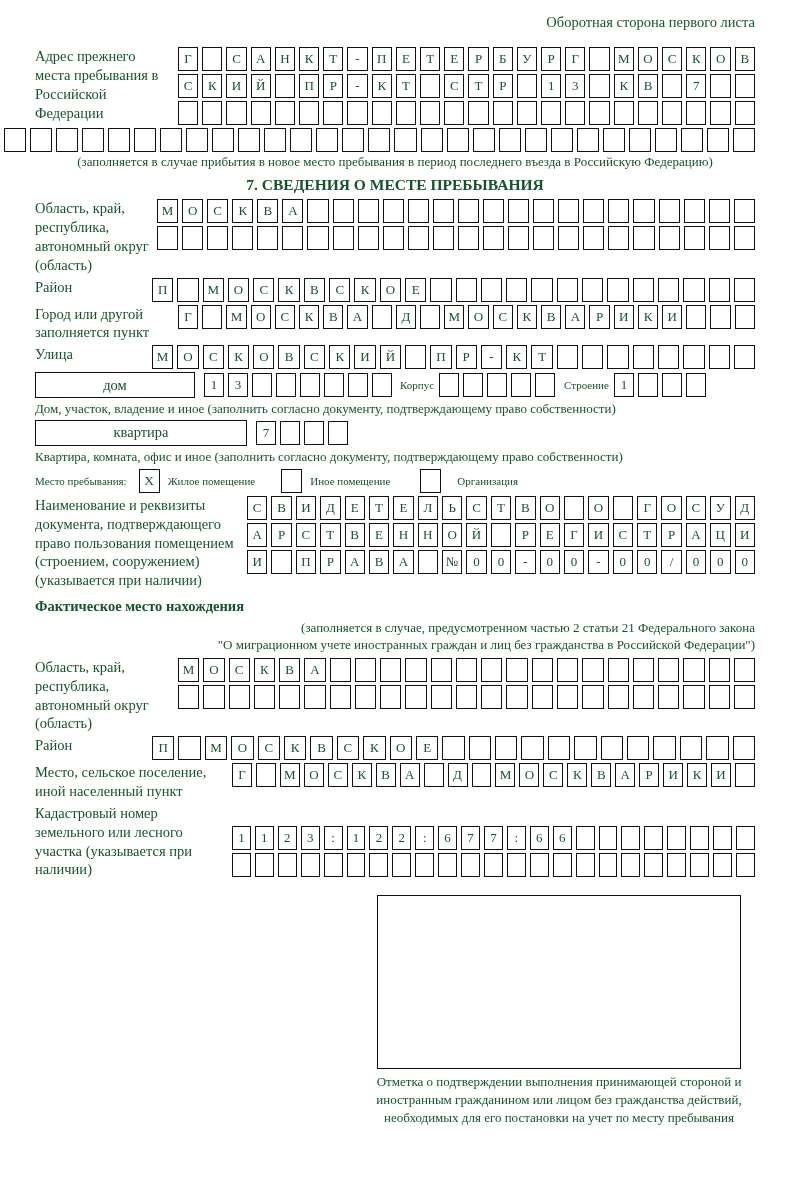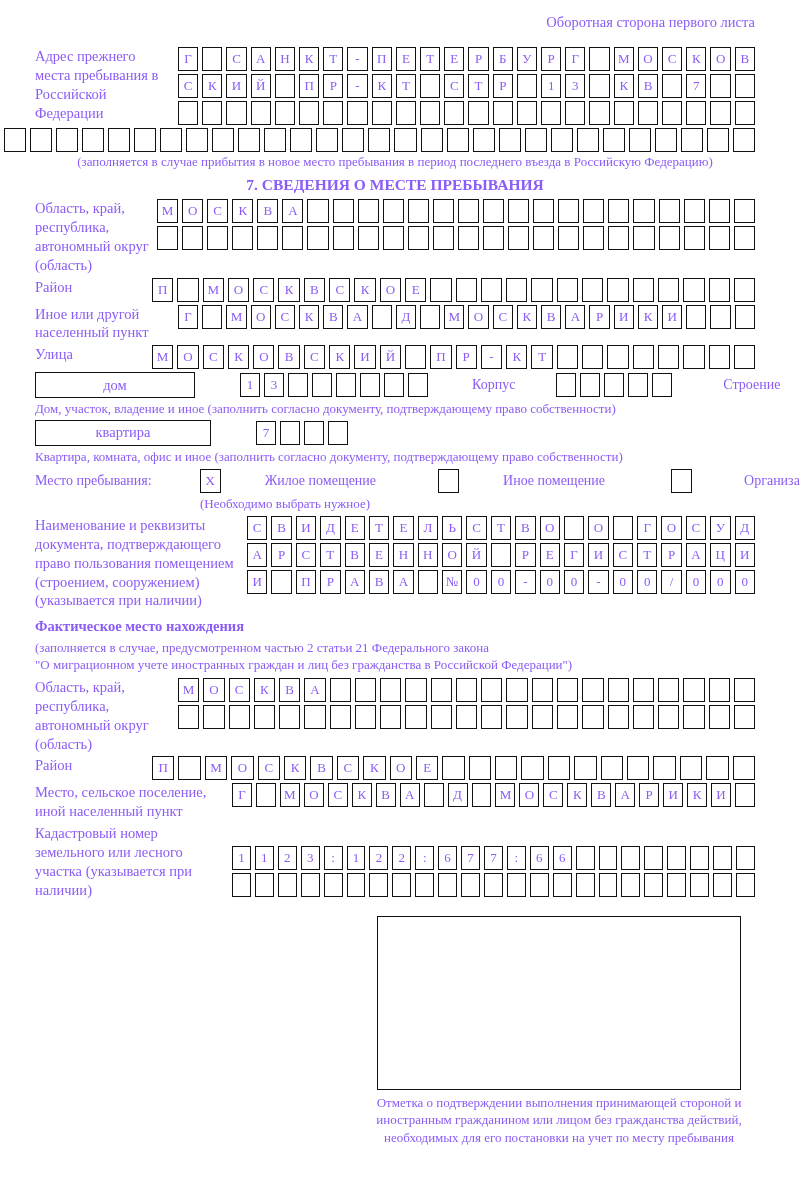--- a/index.html
+++ b/index.html
@@ -1,19 +1,19 @@
 <!DOCTYPE html>
 <html><head>
 <meta charset="utf-8">
 <style>
   html,body{margin:0;padding:0;background:#ffffff;}
   .page{
     width:800px;height:1180px;box-sizing:border-box;
     padding:14px 45px 0 35px;
-    background:#ffffff;color:#8b5cf6;
+    background:#ffffff;color:#14532d;
     font-family:"Liberation Serif", serif;
     overflow:hidden;
   }
   .header-note{text-align:right;font-size:14.5px;margin-bottom:16px;}
   .field{display:flex;align-items:flex-start;margin-bottom:3px;}
   .field-label{font-size:14.5px;line-height:1.3;flex-shrink:0;padding-right:6px;box-sizing:border-box;}
   .rows{flex:1;display:flex;flex-direction:column;gap:3px;min-width:0;}
   .cells{display:flex;gap:4px;flex:1;min-width:0;}
   .cell{
     flex:1;height:24px;border:1.6px solid #111;background:#fff;
@@ -24,27 +24,27 @@
   .cellsf .cell{flex:0 0 20px;}
   .fullrow{margin:3px 0 2px -31px;}
   .caption{font-size:13px;line-height:1.25;}
   .center{text-align:center;}
   .sec-title{text-align:center;font-weight:bold;font-size:15.5px;margin:6px 0 5px;}
   .sub-title{text-align:left;font-weight:bold;font-size:14.5px;margin:8px 0 5px;}
   .widebox{
     border:1.6px solid #111;height:26px;display:flex;align-items:center;justify-content:center;
     font-size:14.5px;box-sizing:border-box;flex-shrink:0;background:#fff;
   }
-  .inline-row{display:flex;align-items:center;margin-bottom:3px;gap:36px;}
-  .inline-label{font-size:14px;flex-shrink:0;}
+  .inline-row{display:flex;align-items:center;margin-bottom:3px;}
+  .inline-label{font-size:11px;flex-shrink:0;}
   .chk{
     width:21px;height:24px;border:1.6px solid #111;display:flex;align-items:center;justify-content:center;
     font-size:13.5px;box-sizing:border-box;flex-shrink:0;background:#fff;
   }
-  .note-line{font-size:13px;line-height:1.3;text-align:left;}
+  .note-line{font-size:13px;line-height:1.3;text-align:right;}
   .stamp-wrap{width:392px;margin-left:auto;margin-top:16px;}
   .stamp-box{width:362px;height:172px;border:1.6px solid #111;margin:0 auto 4px;background:#fff;}
   .stamp-note{font-size:13px;line-height:1.38;text-align:center;}
   .mb2{margin-bottom:2px;} .mb4{margin-bottom:4px;}
 </style>
 </head>
 <body>
 
 <div class="page">
 
@@ -252,21 +252,21 @@
           <span class="cell"></span>
           <span class="cell"></span>
           <span class="cell"></span>
           <span class="cell"></span>
           <span class="cell"></span>
         </div>
     </div>
   </div>
 
   <div class="field">
-    <div class="field-label" style="width:143px">Иное или другой населенный пункт</div>
+    <div class="field-label" style="width:143px">Город или другой заполняется пункт</div>
     <div class="rows">
       <div class="cells">
           <span class="cell">Г</span>
           <span class="cell"></span>
           <span class="cell">М</span>
           <span class="cell">О</span>
           <span class="cell">С</span>
           <span class="cell">К</span>
           <span class="cell">В</span>
           <span class="cell">А</span>
@@ -335,51 +335,50 @@
         <span class="cell"></span>
       </div>
     <div class="inline-label" style="margin-left:8px">Корпус</div>
     <div class="cellsf" style="margin-left:5px">
         <span class="cell"></span>
         <span class="cell"></span>
         <span class="cell"></span>
         <span class="cell"></span>
         <span class="cell"></span>
       </div>
-    <div class="inline-label" style="margin-left:15px">Строение</div>
+    <div class="inline-label" style="margin-left:9px">Строение</div>
     <div class="cellsf" style="margin-left:5px">
         <span class="cell">1</span>
         <span class="cell"></span>
         <span class="cell"></span>
         <span class="cell"></span>
       </div>
   </div>
   <div class="caption mb2">Дом, участок, владение и иное (заполнить согласно документу, подтверждающему право собственности)</div>
 
   <div class="inline-row">
-    <div class="widebox" style="width:176px">квартира</div>
+    <div class="widebox" style="width:212px">квартира</div>
     <div class="cellsf" style="margin-left:9px">
         <span class="cell">7</span>
         <span class="cell"></span>
         <span class="cell"></span>
         <span class="cell"></span>
       </div>
   </div>
   <div class="caption mb4">Квартира, комната, офис и иное (заполнить согласно документу, подтверждающему право собственности)</div>
 
   <div class="inline-row">
     <span class="inline-label">Место пребывания:</span>
     <span class="chk" style="margin-left:12px">X</span>
     <span class="inline-label" style="margin-left:8px">Жилое помещение</span>
     <span class="chk" style="margin-left:26px"></span>
     <span class="inline-label" style="margin-left:8px">Иное помещение</span>
     <span class="chk" style="margin-left:30px"></span>
     <span class="inline-label" style="margin-left:16px">Организация</span>
   </div>
-  <div class="caption mb4" style="margin-left:165px">(Необходимо выбрать нужное)</div>
 
   <div class="field">
     <div class="field-label" style="width:212px">Наименование и реквизиты документа, подтверждающего право пользования помещением (строением, сооружением) (указывается при наличии)</div>
     <div class="rows">
       <div class="cells">
           <span class="cell">С</span>
           <span class="cell">В</span>
           <span class="cell">И</span>
           <span class="cell">Д</span>
           <span class="cell">Е</span>

